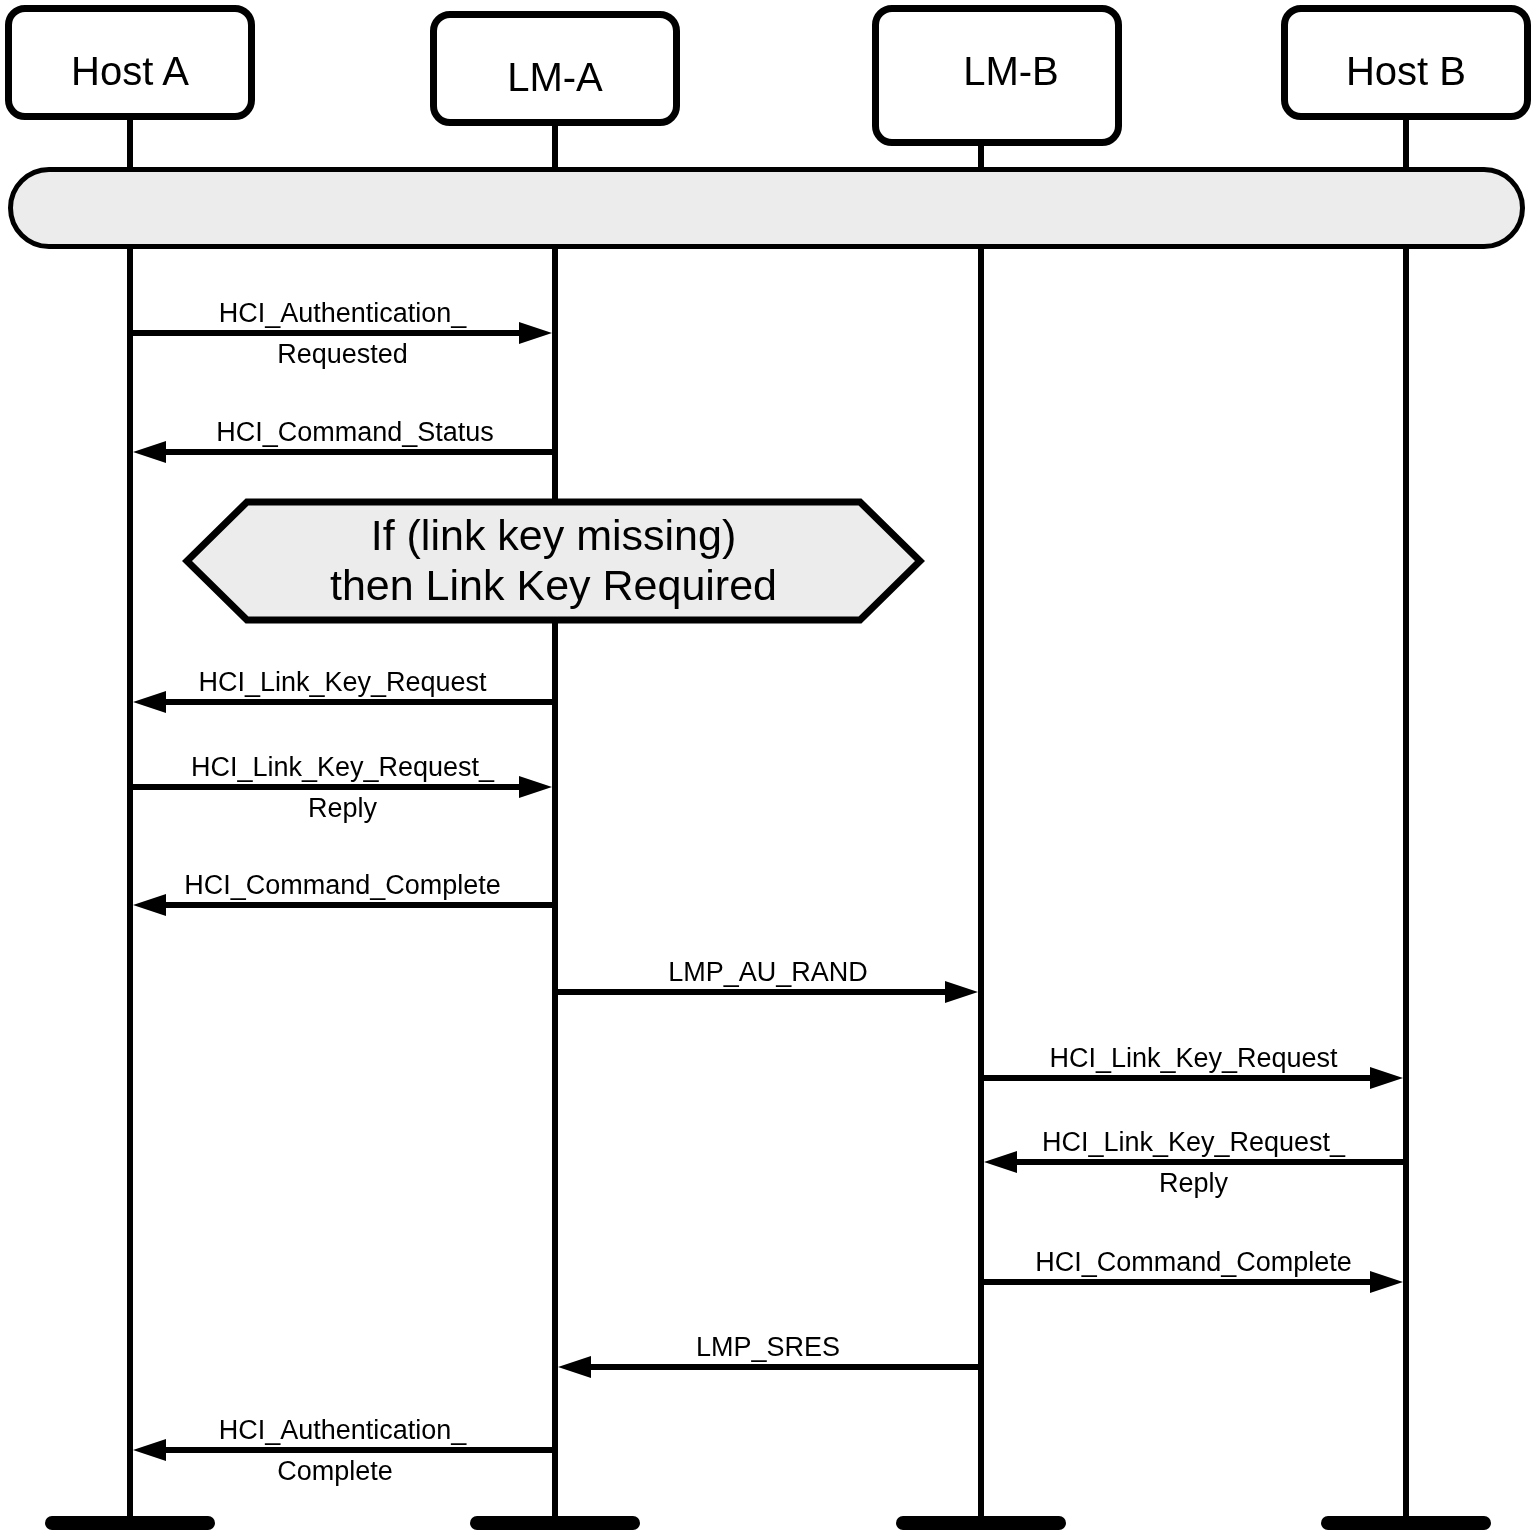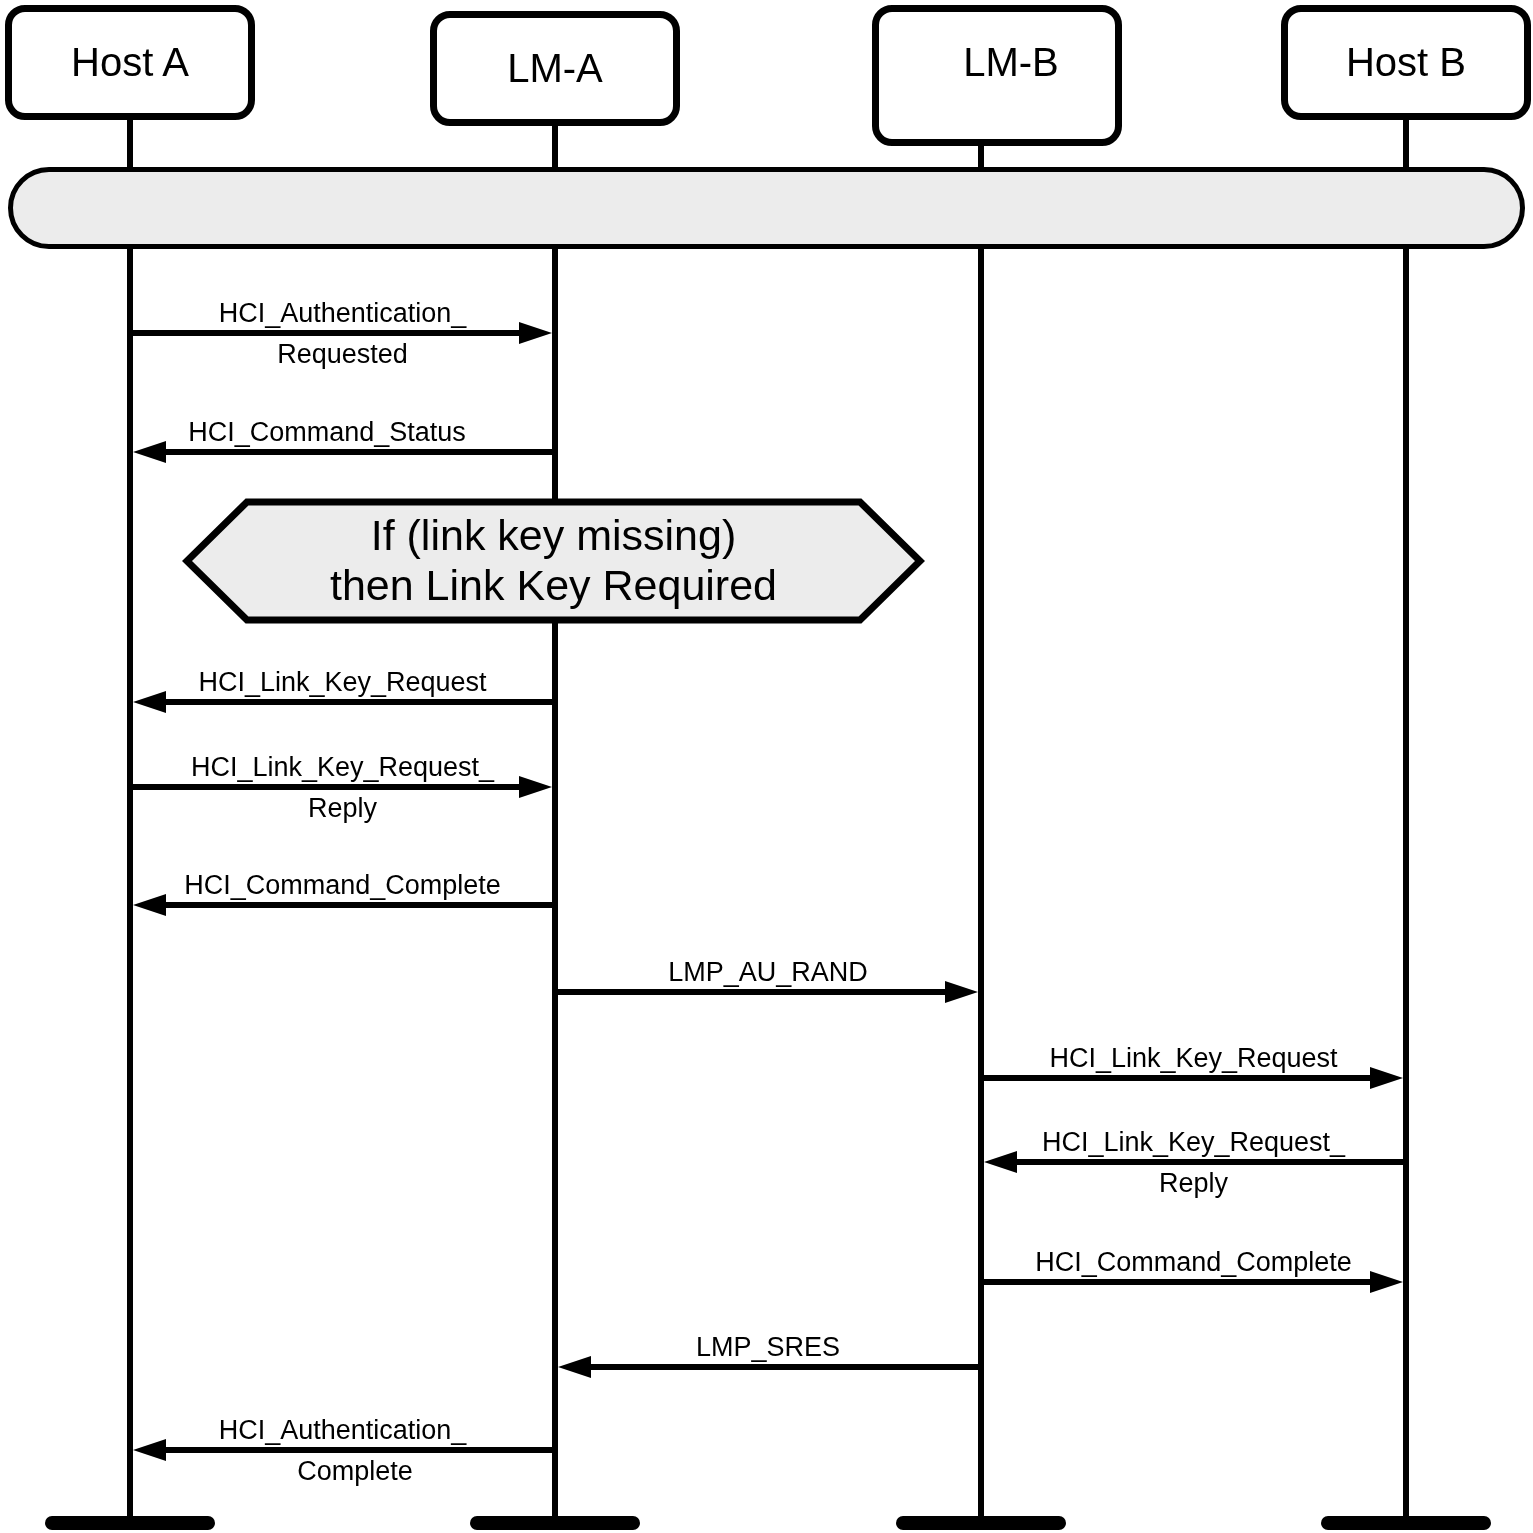--- a/index.html
+++ b/index.html
@@ -37,20 +37,21 @@
     background: #ffffff;
     border: 7px solid #000000;
     border-radius: 20px;
     text-align: center;
   }
   .actor-box .actor-label {
     display: block;
     font-size: 40px;
     line-height: 101px; 
     white-space: nowrap;
+    margin-top: 9px;
   }
   .step-banner {
     position: absolute;
     box-sizing: border-box;
     border: 5px solid #000000;
     border-radius: 41px;
     text-align: center;
     font-size: 33px;
     white-space: pre;
     overflow: hidden;
@@ -150,27 +151,27 @@
     </div>
     <div class="condition-text" id="condition-text" style="left: 187px; width: 733px; top: 510px;">
       <div>If (link key missing)</div>
       <div>then Link Key Required</div>
     </div>
   </div>
 
   <div class="overlay" id="labels-layer">
       <div class="msg-label" style="left: 82.5px; width: 520px; top: 297px;">HCI_Authentication_</div>
       <div class="msg-label" style="left: 82.5px; width: 520px; top: 338px;">Requested</div>
-      <div class="msg-label" style="left: 67px; width: 520px; top: 416px;">HCI_Command_Status</div>
+      <div class="msg-label" style="left: 95px; width: 520px; top: 416px;">HCI_Command_Status</div>
       <div class="msg-label" style="left: 82.5px; width: 520px; top: 666px;">HCI_Link_Key_Request</div>
       <div class="msg-label" style="left: 82.5px; width: 520px; top: 751px;">HCI_Link_Key_Request_</div>
       <div class="msg-label" style="left: 82.5px; width: 520px; top: 792px;">Reply</div>
       <div class="msg-label" style="left: 82.5px; width: 520px; top: 869px;">HCI_Command_Complete</div>
       <div class="msg-label" style="left: 508px; width: 520px; top: 956px;">LMP_AU_RAND</div>
       <div class="msg-label" style="left: 933.5px; width: 520px; top: 1042px;">HCI_Link_Key_Request</div>
       <div class="msg-label" style="left: 933.5px; width: 520px; top: 1126px;">HCI_Link_Key_Request_</div>
       <div class="msg-label" style="left: 933.5px; width: 520px; top: 1167px;">Reply</div>
       <div class="msg-label" style="left: 933.5px; width: 520px; top: 1246px;">HCI_Command_Complete</div>
       <div class="msg-label" style="left: 508px; width: 520px; top: 1331px;">LMP_SRES</div>
       <div class="msg-label" style="left: 82.5px; width: 520px; top: 1414px;">HCI_Authentication_</div>
-      <div class="msg-label" style="left: 95px; width: 520px; top: 1455px;">Complete</div>
+      <div class="msg-label" style="left: 75px; width: 520px; top: 1455px;">Complete</div>
     </div>
 </div>
 
 </body></html>

